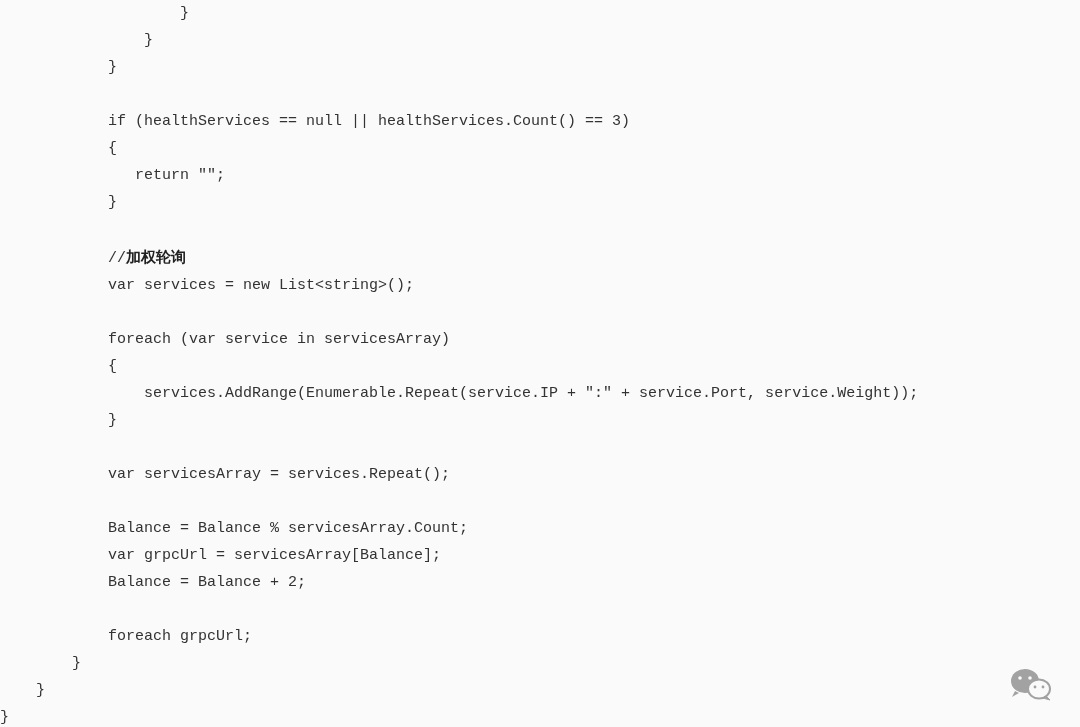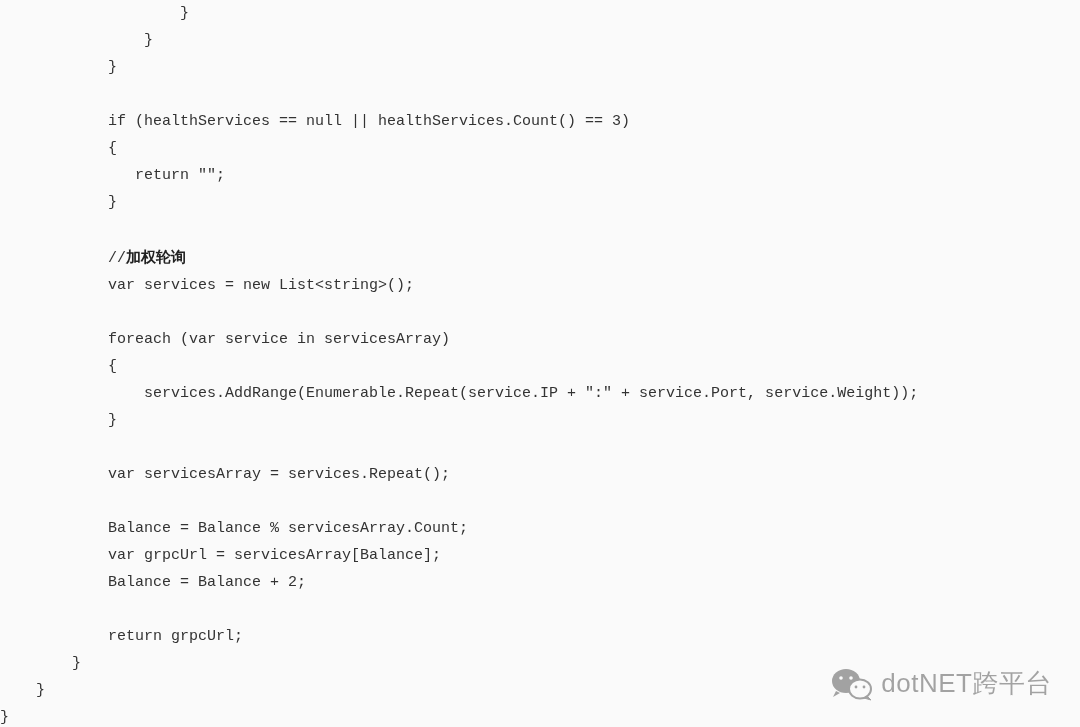--- a/index.html
+++ b/index.html
@@ -61,33 +61,32 @@
 <span>            {</span>
 <span>                services.AddRange(Enumerable.Repeat(service.IP + ":" + service.Port, service.Weight));</span>
 <span>            }</span>
 <span></span>
 <span>            var servicesArray = services.Repeat();</span>
 <span></span>
 <span>            Balance = Balance % servicesArray.Count;</span>
 <span>            var grpcUrl = servicesArray[Balance];</span>
 <span>            Balance = Balance + 2;</span>
 <span></span>
-<span>            return grpcUrl;</span>
+<span>            foreach grpcUrl;</span>
 <span>        }</span>
 <span>    }</span>
 <span>}</span></div>
 
 <div class="watermark">
   <span class="wm-icon">
     <svg width="42" height="34" viewBox="0 0 42 34">
       <ellipse cx="15" cy="14" rx="14" ry="12" fill="#000"></ellipse>
       <ellipse cx="29" cy="22" rx="11" ry="9.5" fill="#fafafa"></ellipse>
       <ellipse cx="29" cy="22" rx="11" ry="9.5" fill="none" stroke="#000" stroke-width="2"></ellipse>
       <circle cx="10" cy="11" r="1.8" fill="#fafafa"></circle>
       <circle cx="20" cy="11" r="1.8" fill="#fafafa"></circle>
       <circle cx="25" cy="20" r="1.4" fill="#000"></circle>
       <circle cx="33" cy="20" r="1.4" fill="#000"></circle>
       <path d="M5 24 L2 30 L9 26 Z" fill="#000"></path>
       <path d="M36 29 L40 33 L33 31 Z" fill="#000" stroke="#000" stroke-width="1"></path>
     </svg>
   </span>
-  <span class="watermark-text">dotNET跨平台</span>
 </div>
 
 </body></html>

